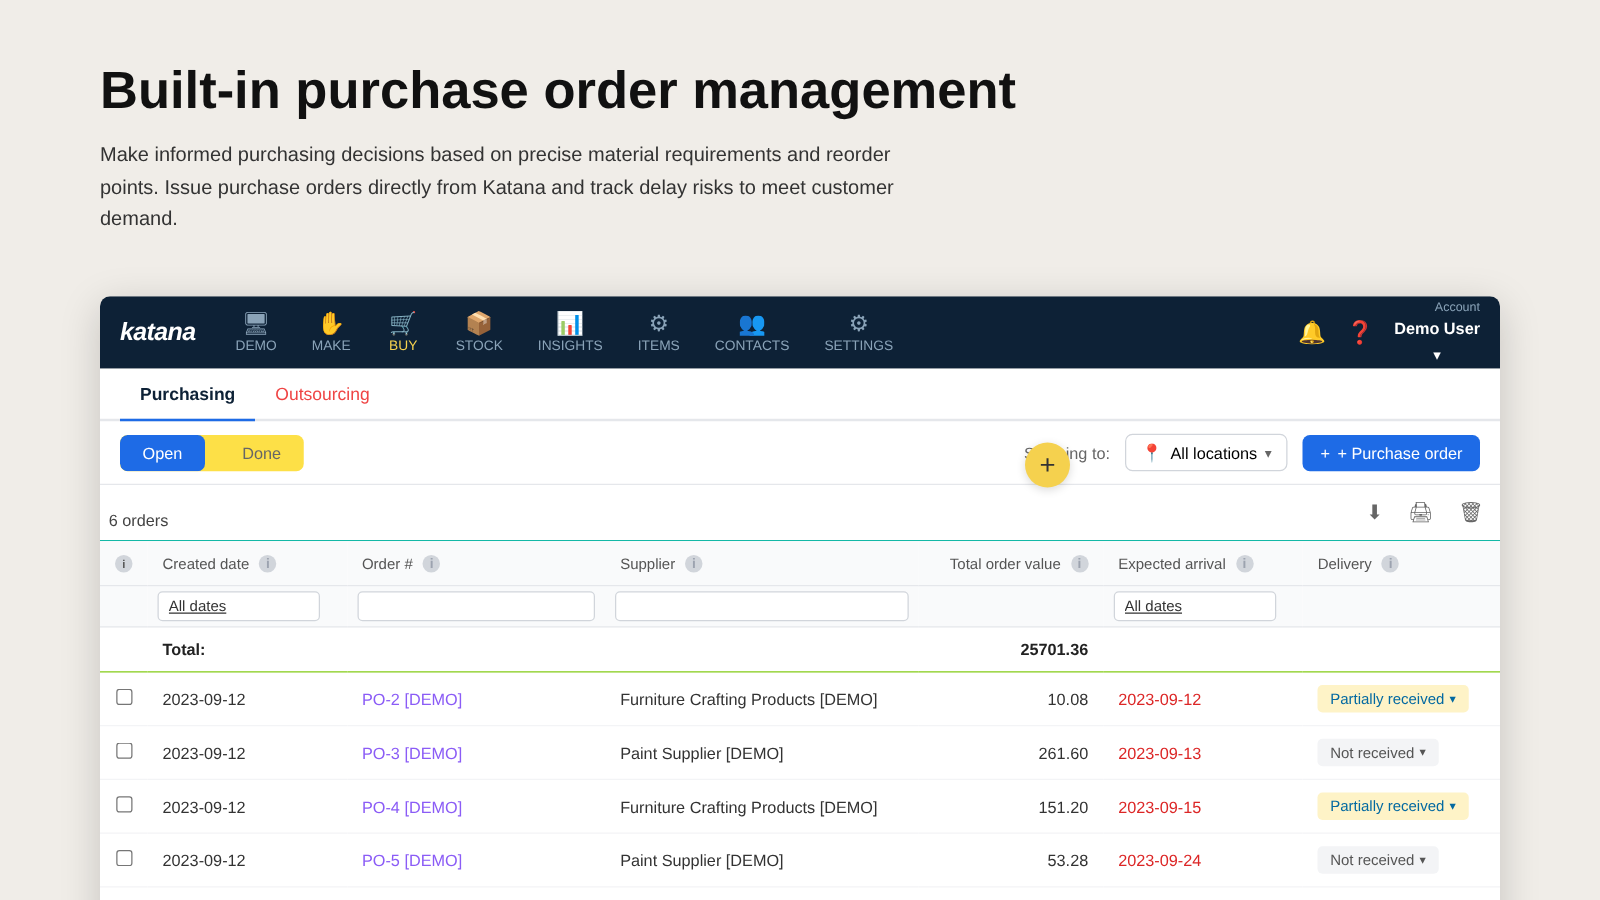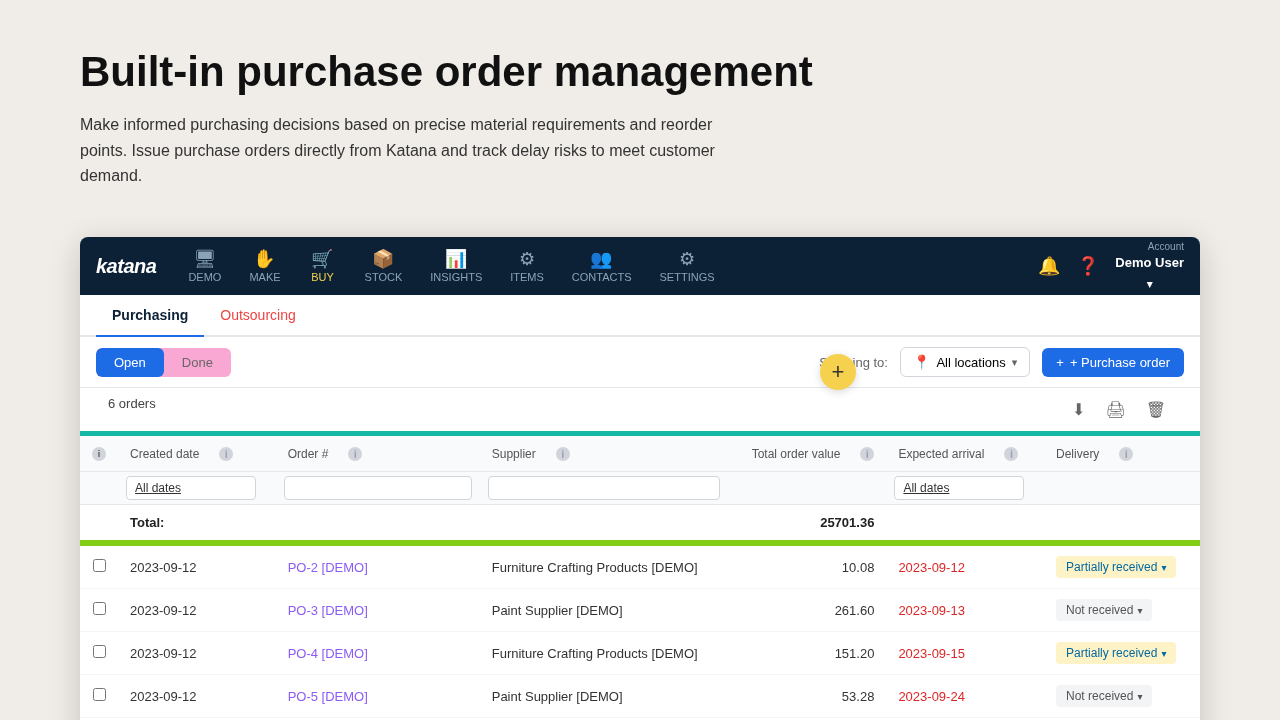--- a/index.html
+++ b/index.html
@@ -149,23 +149,24 @@
     .toolbar-row {
       display: flex;
       align-items: center;
       padding: 10px 16px;
       gap: 12px;
       border-bottom: 1px solid #e5e7eb;
     }
 
     .btn-group {
       display: flex;
-      background: #f9a8d4;
+      background: #fde047;
       border-radius: 6px;
       overflow: hidden;
+      gap: 12px;
     }
 
     .btn-toggle {
       padding: 7px 18px;
       font-size: 13px;
       font-weight: 500;
       cursor: pointer;
       border: none;
       background: transparent;
       color: #666;
@@ -211,23 +212,23 @@
       border: none;
       border-radius: 6px;
       font-size: 13px;
       font-weight: 500;
       cursor: pointer;
     }
 
     
     .orders-row {
       display: flex;
-      align-items: flex-start;
-      padding: 8px 28px;
-      border-bottom: 5px solid #14b8a6;
+      align-items: flex-end;
+      padding: 8px 7px;
+      border-bottom: 1px solid #14b8a6;
     }
 
     .orders-count {
       font-size: 13px;
       color: #444;
       font-weight: 500;
     }
 
     .actions-right {
       margin-left: auto;
@@ -267,21 +268,21 @@
       font-size: 12px;
       font-weight: 500;
       color: #555;
       border-bottom: 1px solid #e5e7eb;
       white-space: nowrap;
     }
 
     th .th-inner {
       display: flex;
       align-items: center;
-      gap: 20px;
+      gap: 8px;
     }
 
     th .info-icon {
       color: #9ca3af;
       font-size: 11px;
     }
 
     .filter-row td {
       padding: 4px 8px;
       border-bottom: 1px solid #e5e7eb;
@@ -299,21 +300,21 @@
     }
 
     .filter-input.date-input {
       max-width: 130px;
     }
 
     .total-row td {
       padding: 10px 12px;
       font-weight: 600;
       font-size: 13px;
-      border-bottom: 6px solid #84cc16;
+      border-bottom: 1px solid #84cc16;
       color: #222;
     }
 
     tbody tr:not(.filter-row):not(.total-row) {
       border-bottom: 1px solid #f3f4f6;
     }
 
     td {
       padding: 10px 12px;
       color: #333;

